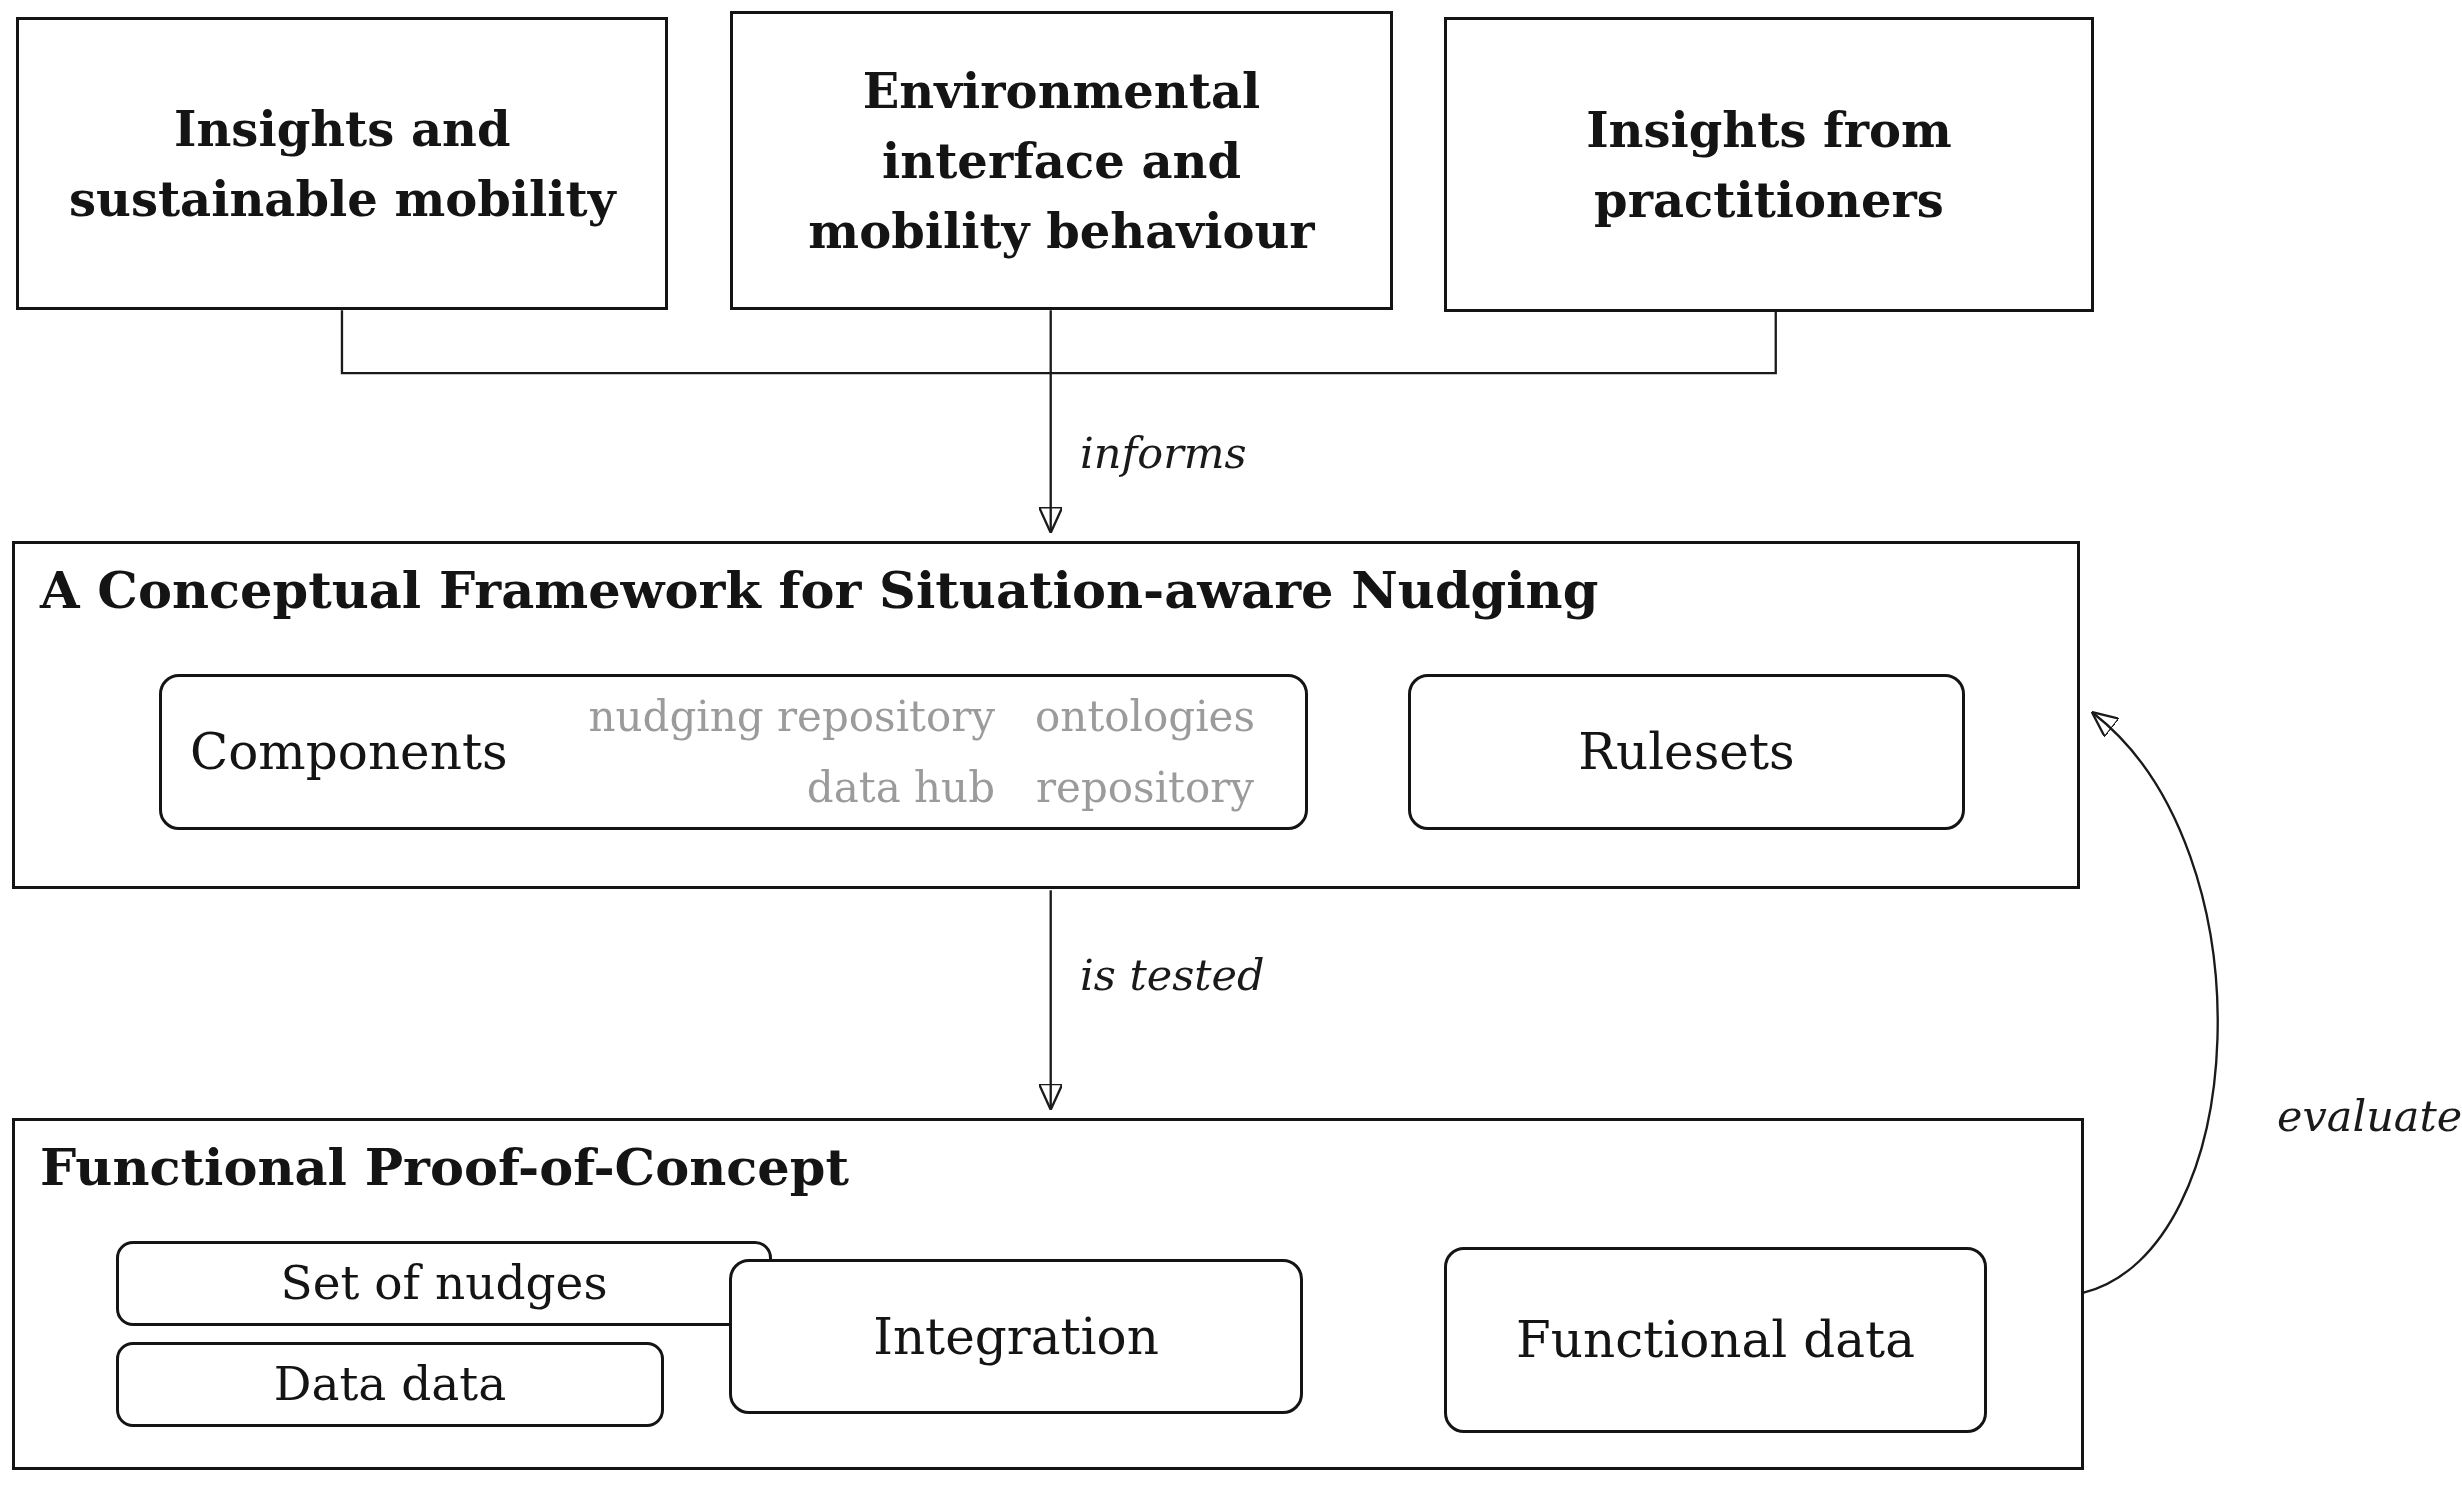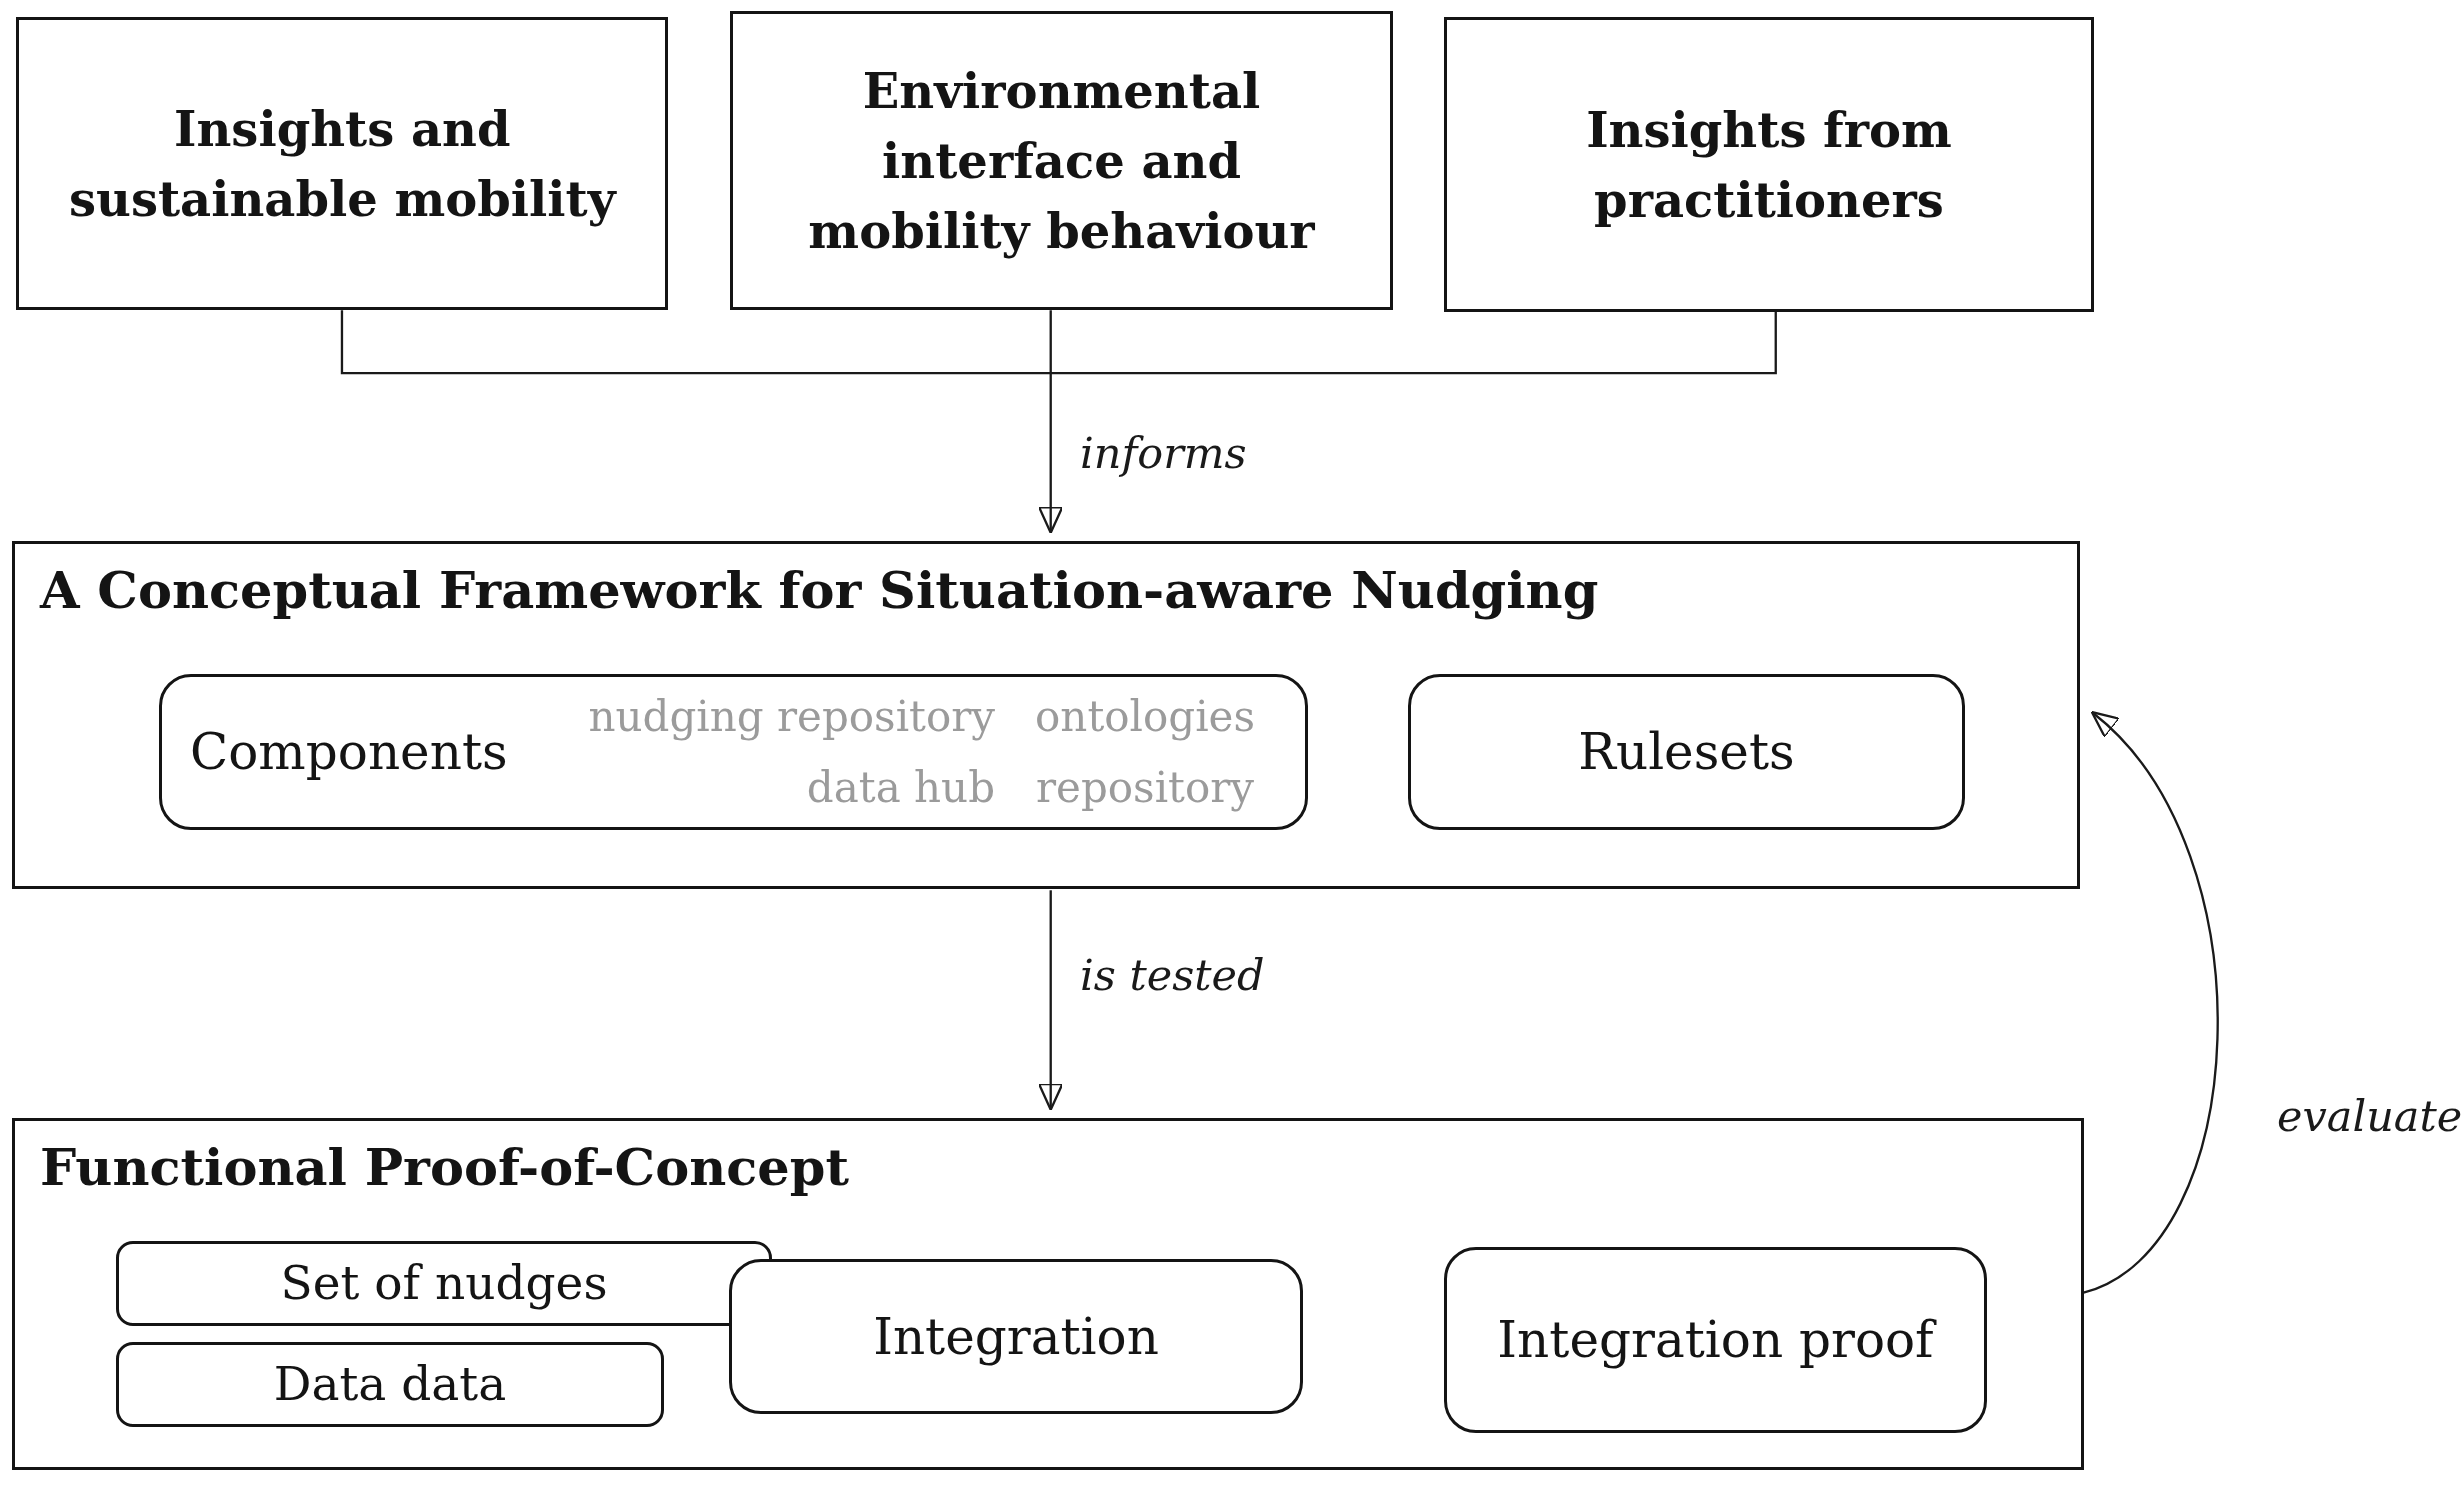--- a/index.html
+++ b/index.html
@@ -15,21 +15,21 @@
     position:absolute;
     background:#ffffff;
     border:3.1px solid #141414;
     box-sizing:border-box;
     display:flex;
     align-items:center;
     justify-content:center;
     text-align:center;
   }
   .container-box{border-width:3.9px;justify-content:flex-start;align-items:flex-start;}
-  .rounded{border-radius:32px;}
+  .rounded{border-radius:20px;}
   .rounded-sm{border-radius:17px;}
   .src-label{
     font-size:48px;font-weight:bold;line-height:70px;
   }
   .section-title{
     position:absolute;
     font-size:51px;font-weight:bold;line-height:1.2;
     white-space:nowrap;
   }
   .node-label{font-size:50px;line-height:1.2;}
@@ -123,17 +123,17 @@
 
   <div class="box rounded-sm" style="left:116px;top:1342px;width:548px;height:85px;">
     <div class="small-node-label">Data data</div>
   </div>
 
   <div class="box rounded" style="left:729px;top:1259px;width:574px;height:155px;">
     <div class="node-label">Integration</div>
   </div>
 
   <div class="box rounded" style="left:1444px;top:1247px;width:543px;height:186px;">
-    <div class="node-label">Integration proof</div>
+    <div class="node-label">Functional data</div>
   </div>
 
 </div>
 
 
 </body></html>

